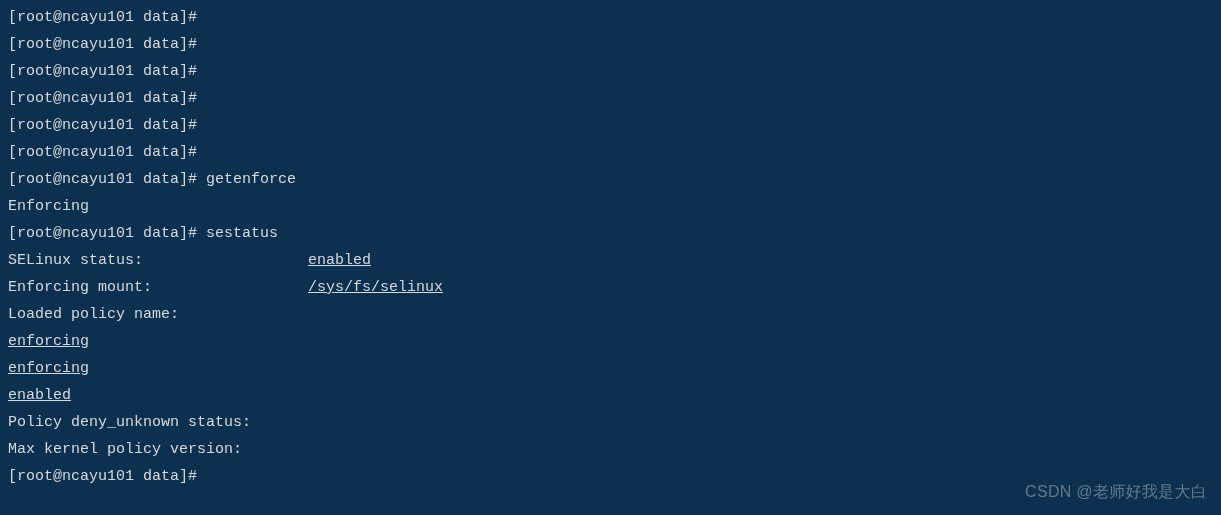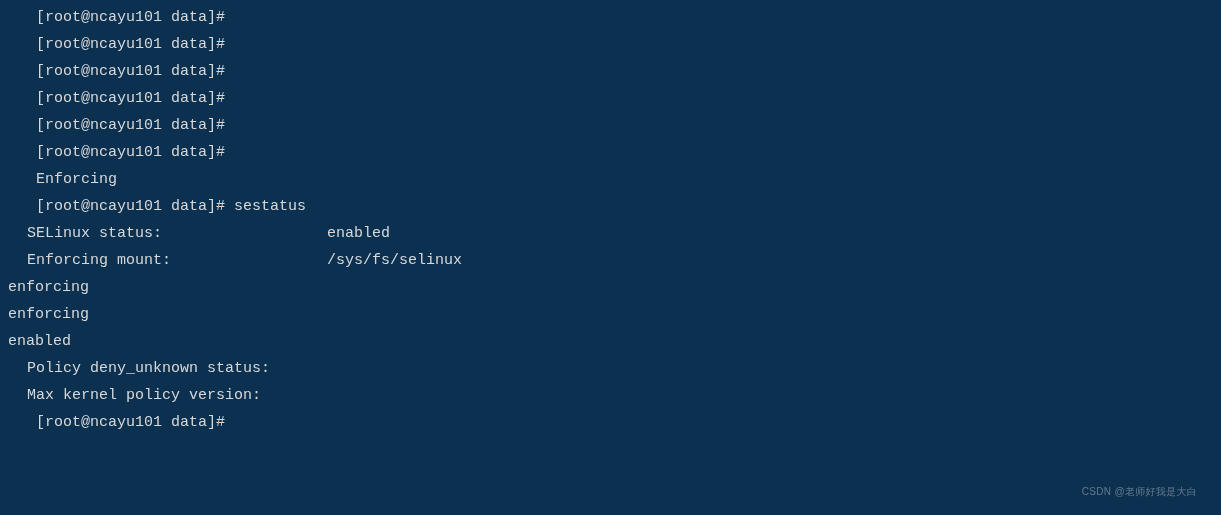--- a/index.html
+++ b/index.html
@@ -14,63 +14,64 @@
       font-size: 15px;
       line-height: 27px;
       padding: 4px 8px;
       width: 1221px;
       height: 515px;
       overflow: hidden;
       position: relative;
     }
     .line {
       white-space: pre;
-      margin-left: 28px;
     }
     .watermark {
       position: absolute;
-      right: 24px;
+      right: 14px;
       bottom: 10px;
       color: rgba(220,220,220,0.42);
       font-family: Arial, "Microsoft YaHei", sans-serif;
-      font-size: 10px;
+      font-size: 16px;
       letter-spacing: 0.3px;
     }
     .kv {
       display: flex;
     }
     .kv .label {
       width: 300px;
-      margin-left: 19px;
     }
     .kv .value {
       flex: 1;
+      text-decoration: underline;
     }
   </style>
 </head>
 <body>
 
 <div id="terminal">
     <div class="line">[root@ncayu101 data]#</div>
     <div class="line">[root@ncayu101 data]#</div>
     <div class="line">[root@ncayu101 data]#</div>
     <div class="line">[root@ncayu101 data]#</div>
     <div class="line">[root@ncayu101 data]#</div>
     <div class="line">[root@ncayu101 data]#</div>
+    <div class="line">[root@ncayu101 data]# getenforce</div>
     <div class="line">Enforcing</div>
     <div class="line">[root@ncayu101 data]# sestatus</div>
     <div class="kv">
       <span class="label">SELinux status:</span>
       <span class="value">enabled</span>
     </div>
     <div class="kv">
       <span class="label">Enforcing mount:</span>
       <span class="value">/sys/fs/selinux</span>
     </div>
     <div class="kv">
+      <span class="label">Loaded policy name:</span>
     </div>
     <div class="kv">
       <span class="value">enforcing</span>
     </div>
     <div class="kv">
       <span class="value">enforcing</span>
     </div>
     <div class="kv">
       <span class="value">enabled</span>
     </div>

